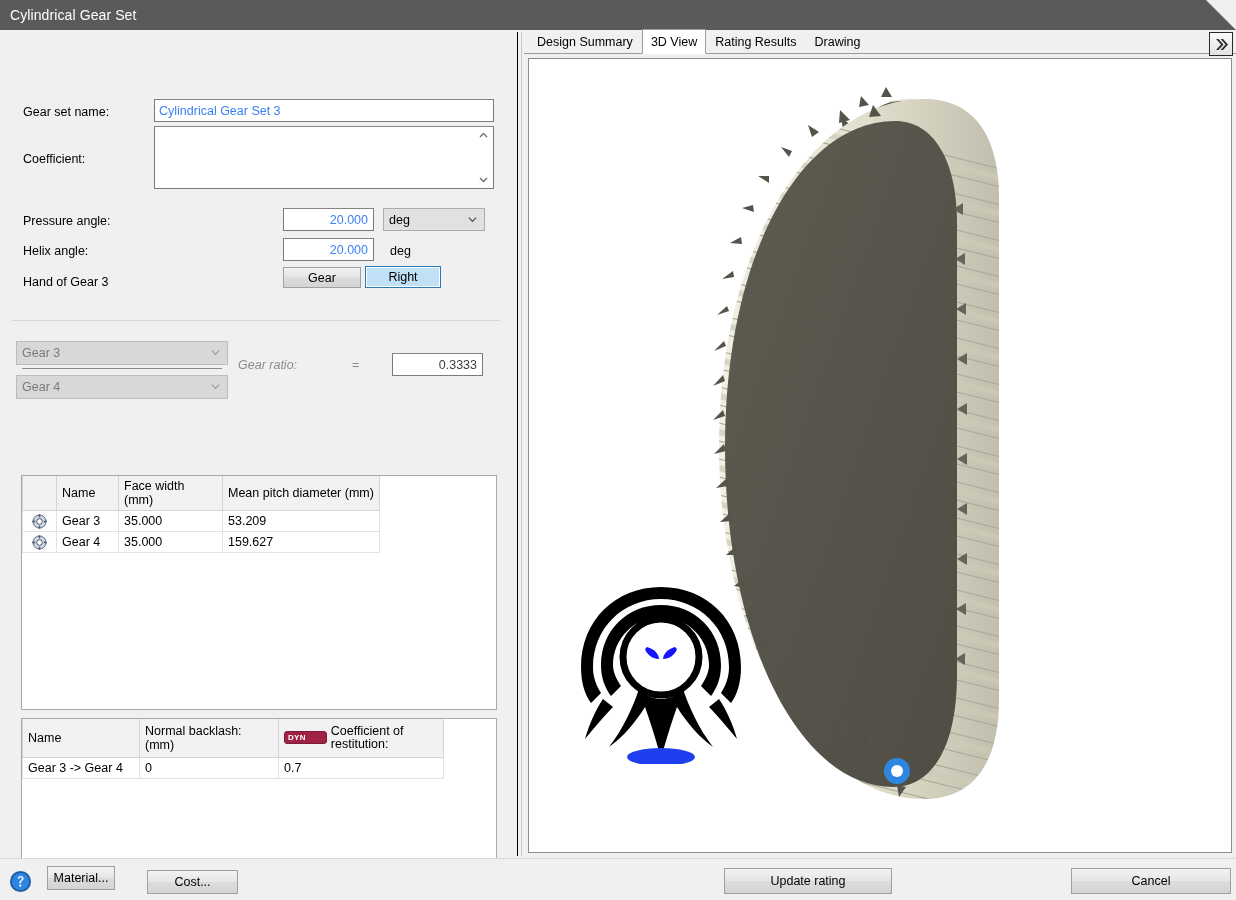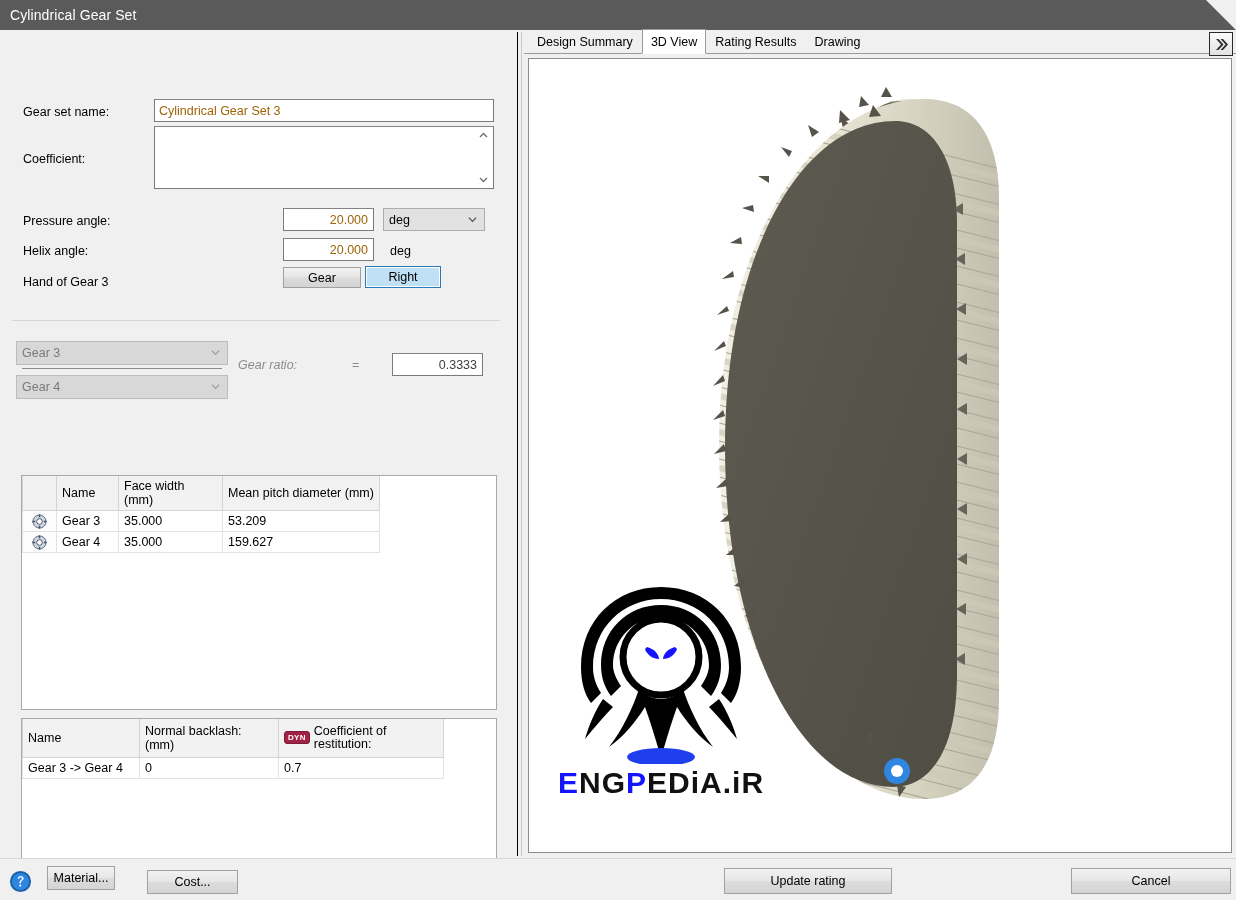--- a/index.html
+++ b/index.html
@@ -82,21 +82,21 @@
   .form-area { position: absolute; left: 0; top: 25px; width: 512px; height: 803px; }
   .lbl { position: absolute; font-size: 12.5px; color: #000; white-space: nowrap; }
   .txtbox {
     position: absolute;
     background: #ffffff;
     border: 1px solid #7a7a7a;
     border-top-color: #848484;
     font-family: "Liberation Sans", sans-serif;
     font-size: 12.5px;
     padding: 1px 4px;
-    color: #a16207;
+    color: #3b82f6;
     outline: none;
   }
   .txtbox.num { text-align: right; padding-right: 5px; }
   textarea.txtbox { resize: none; overflow: auto; padding: 3px 4px; }
 
   .combo {
     position: absolute;
     background: #e1e1e1;
     border: 1px solid #adadad;
     display: flex; align-items: center;
@@ -182,21 +182,21 @@
   .gear-icon-sm {
     display: inline-block; width: 15px; height: 15px; vertical-align: middle;
   }
   .dyn-badge {
     display: inline-block;
     background: #a02346;
     color: #ffffff;
     font-size: 8px;
     font-weight: bold;
     letter-spacing: .3px;
-    padding: 2px 3px 1px 3px;
+    padding: 2px 20px 1px 3px;
     border-radius: 3px;
     border: 1px solid #7d1a35;
     line-height: 8px;
     vertical-align: middle;
     margin-right: 4px;
     font-family: "Liberation Sans", sans-serif;
   }
   .coef-head { display: flex; align-items: center; }
   .coef-head-txt { line-height: 13px; }
 
@@ -621,23 +621,20 @@
             <path d="M168,120 C176,132 182,146 186,160 C176,148 166,136 158,128 Z"></path>
           </g>
 
           <g fill="#1414ff">
             <path d="M96,68 C104,70 108,76 108,80 C102,80 96,76 94,70 Z"></path>
             <path d="M124,68 C116,70 112,76 112,80 C118,80 124,76 126,70 Z"></path>
           </g>
 
           <ellipse cx="110" cy="178" rx="34" ry="9" fill="#1f3fee"></ellipse>
         </svg>
-        <div class="wm-text">
-          <span class="wm-b">E</span><span class="wm-k">N</span><span class="wm-k">G</span><span class="wm-b">P</span><span class="wm-k">E</span><span class="wm-k">D</span><span class="wm-k">i</span><span class="wm-k">A</span><span class="wm-k">.</span><span class="wm-k">i</span><span class="wm-k">R</span>
-        </div>
       </div>
 
     </div>
   </div>
 
   <div class="bottombar">
     <svg class="help-icon" style="position:absolute; left:9px; top:11px;" viewBox="0 0 24 24">
       <circle cx="12" cy="12" r="11" fill="#1b5fa8"></circle>
       <circle cx="12" cy="12" r="9" fill="#2f86e0"></circle>
       <path d="M9.2 9.2 C9.2 7.2 10.6 6.2 12.2 6.2 C14 6.2 15.2 7.3 15.2 8.9 C15.2 10.6 13.6 11.1 12.9 12 C12.5 12.5 12.5 13 12.5 13.7 L10.9 13.7 C10.9 12.6 11 12 11.6 11.3 C12.3 10.4 13.4 10.1 13.4 9 C13.4 8.1 12.9 7.6 12.1 7.6 C11.2 7.6 10.8 8.2 10.8 9.2 Z" fill="#ffffff"></path>

